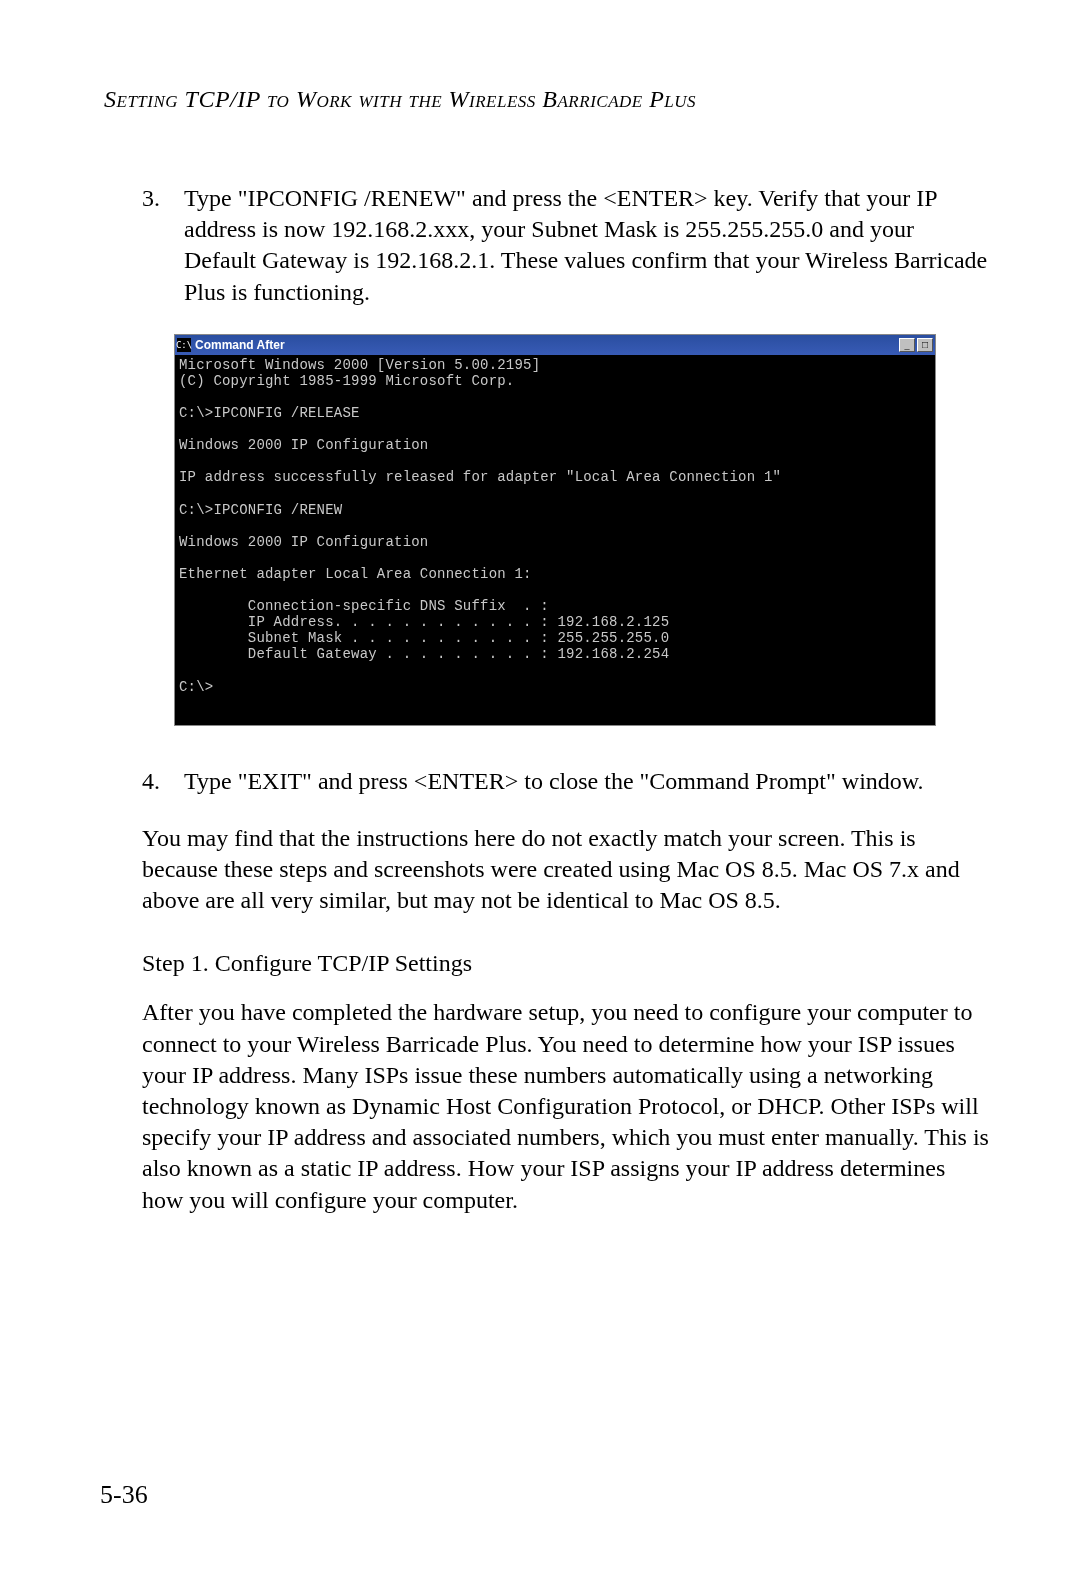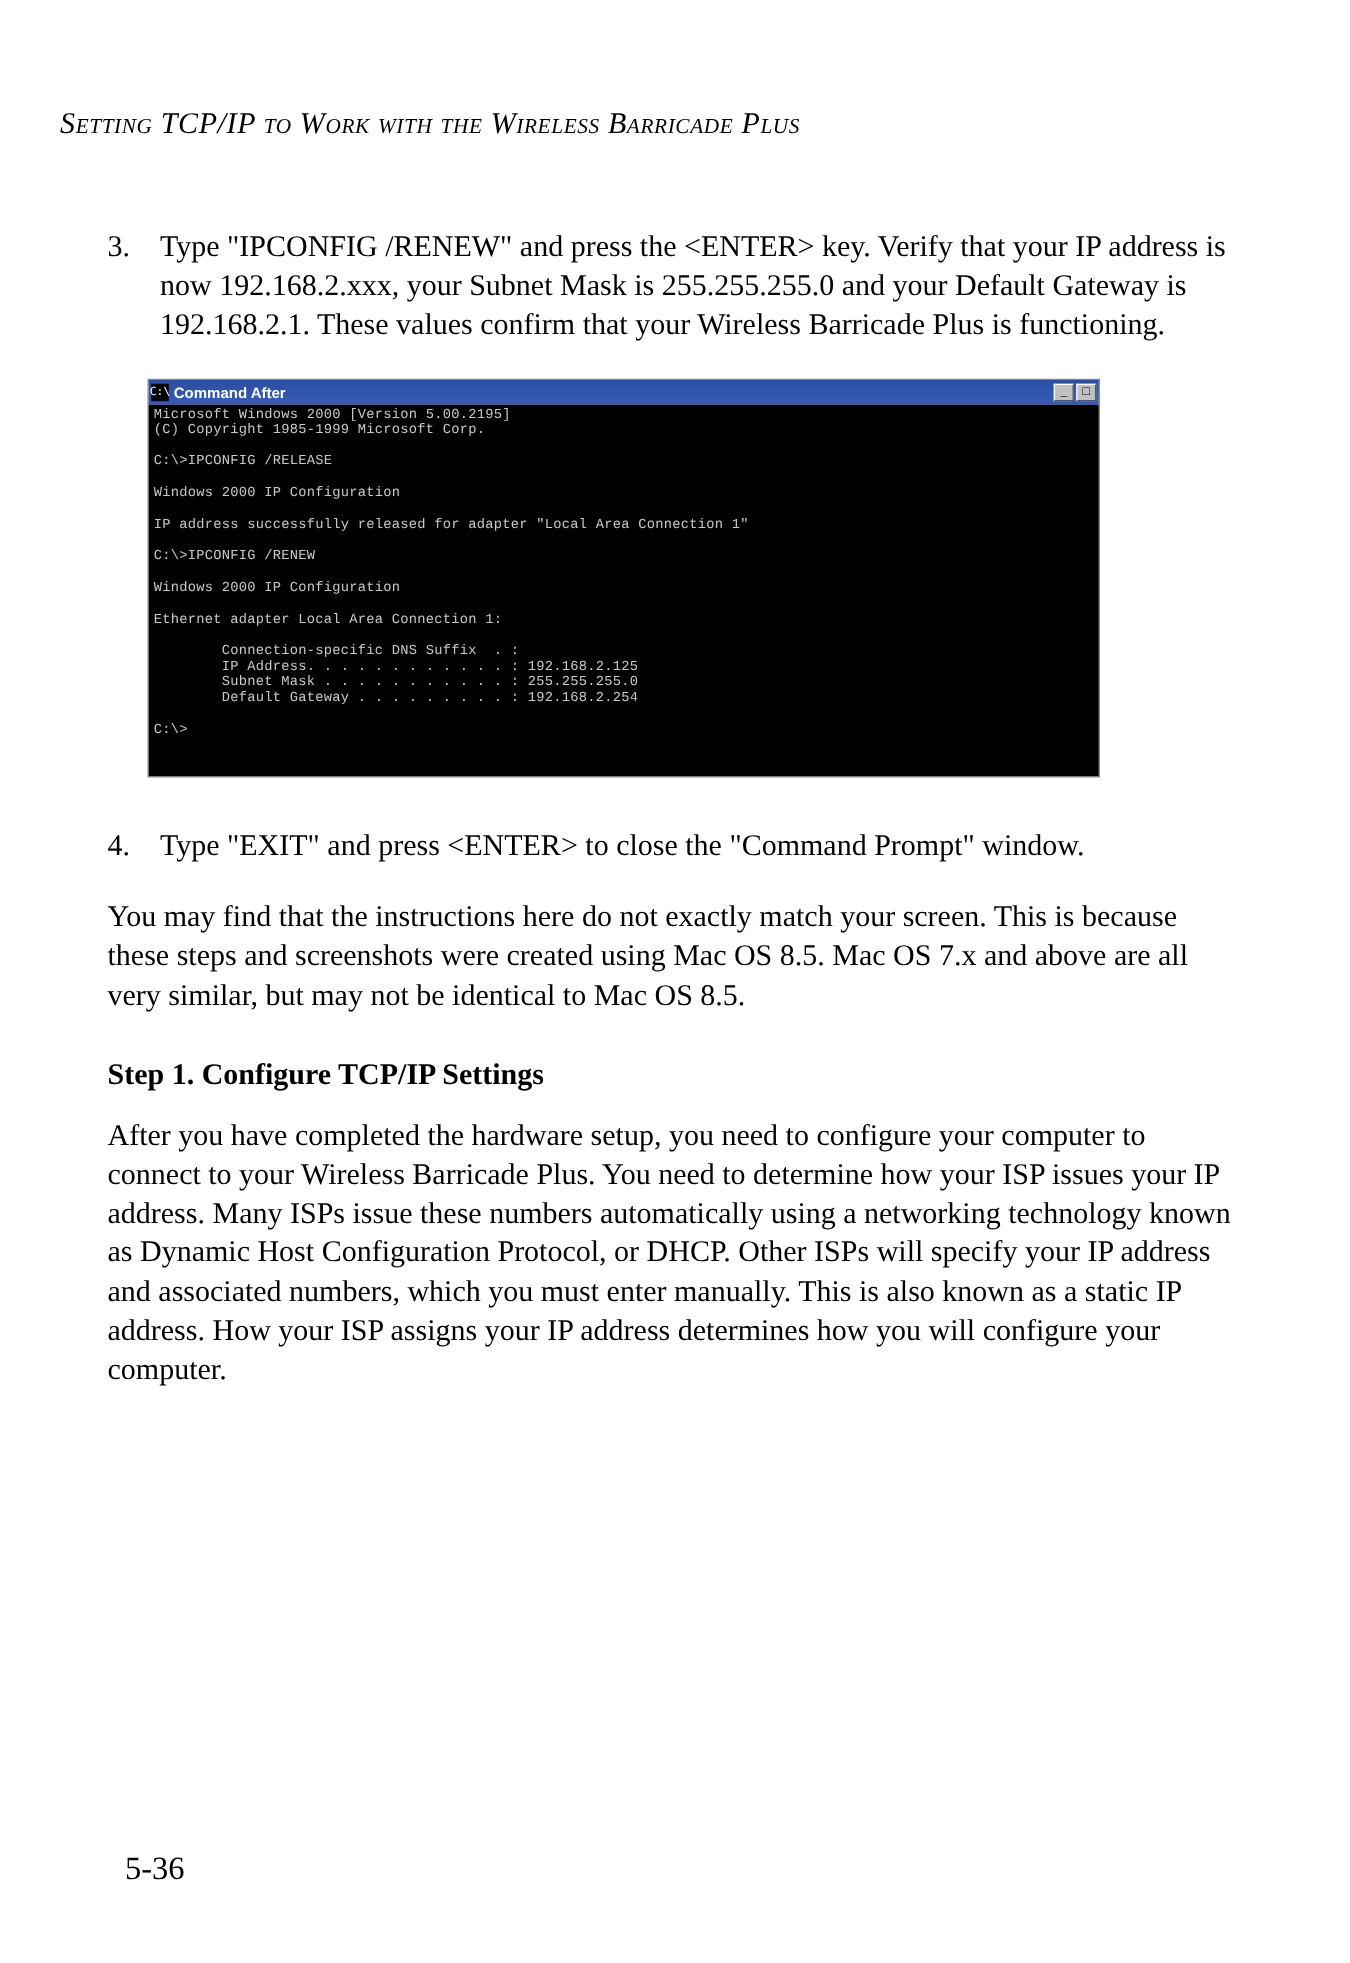--- a/index.html
+++ b/index.html
@@ -6,21 +6,21 @@
     margin: 0;
     padding: 0;
     background: #fff;
     width: 1080px;
     font-family: Georgia, "Times New Roman", serif;
     color: #000;
   }
   .page {
     width: 1080px;
     min-height: 1570px;
-    padding: 86px 90px 80px 48px;
+    padding: 86px 90px 80px 104px;
     box-sizing: border-box;
     position: relative;
     border-radius: 29px;
   }
   .running-header {
     font-style: italic;
     font-size: 24px;
     letter-spacing: 0.5px;
     font-variant: small-caps;
     margin-bottom: 70px;
@@ -97,38 +97,38 @@
     display: inline-flex;
     align-items: center;
     justify-content: center;
     font-size: 10px;
     line-height: 1;
   }
   .cmd-body {
     background: #000;
     color: #c8c8c8;
     font-family: "Courier New", monospace;
-    font-size: 11px;
+    font-size: 14px;
     line-height: 1.15;
     padding: 2px 4px 30px 4px;
     white-space: pre;
     letter-spacing: 0.2px;
   }
   .h2 {
     font-weight: bold;
     font-size: 30px;
     margin: 44px 0 14px 0;
   }
   .body-para {
     font-size: 24px;
     line-height: 1.3;
     margin: 0 0 34px 38px;
   }
   .h3 {
-    font-weight: bold;
+    font-weight: normal;
     font-size: 24px;
     margin: 0 0 20px 38px;
   }
   .page-number {
     position: absolute;
     left: 100px;
     bottom: 60px;
     font-size: 26px;
     text-align: center;
   }

